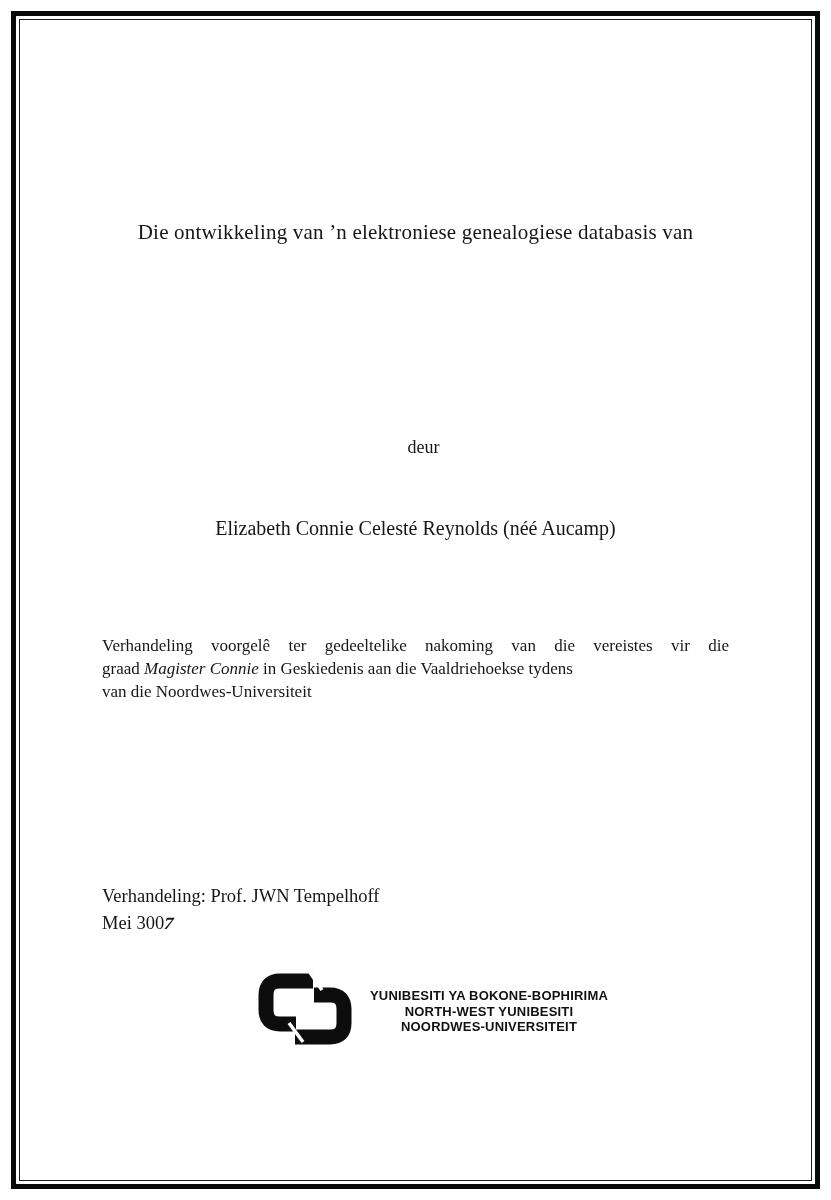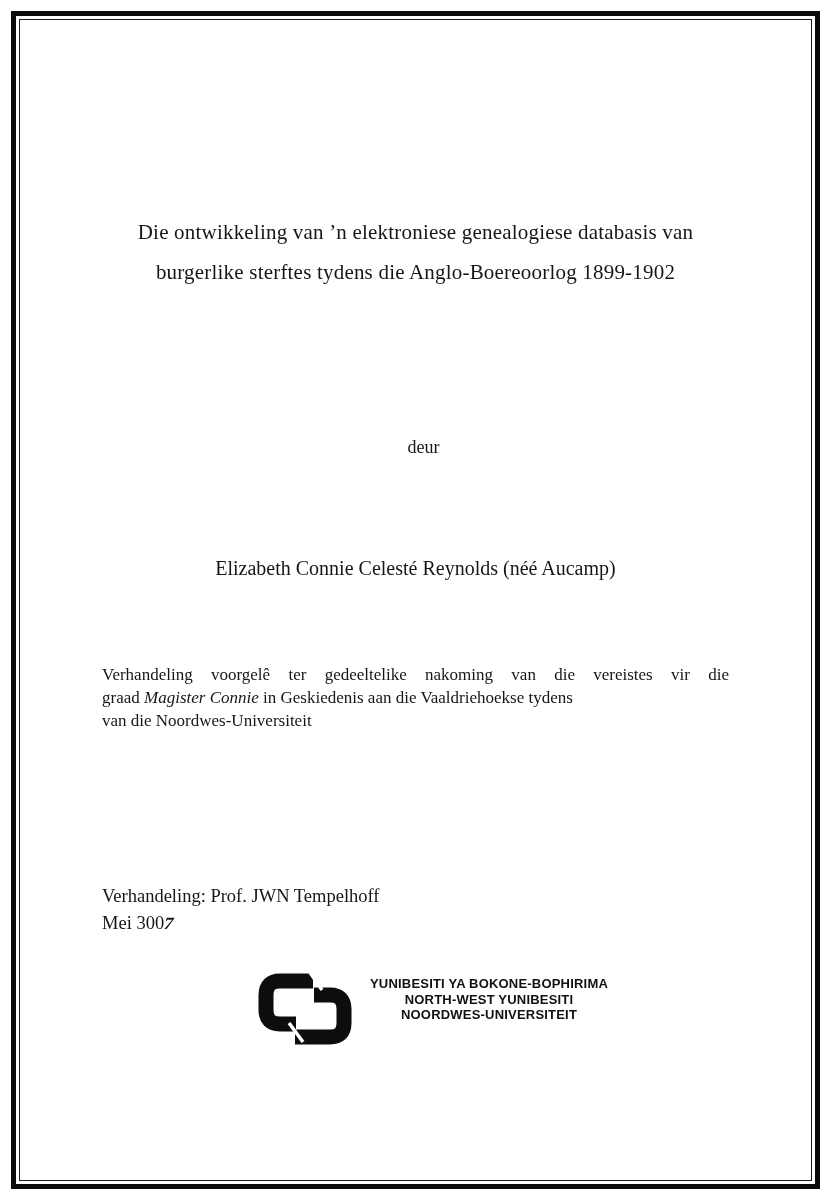--- a/index.html
+++ b/index.html
@@ -35,25 +35,25 @@
 
   .byline{
     position:absolute;top:415px;left:16px;right:0;
     text-align:center;
     font-size:18px;line-height:24px;
   }
 
   .author{
     position:absolute;top:495px;left:0;right:0;
     text-align:center;
-    font-size:20px;line-height:26px;margin-top:40px;
+    font-size:20px;line-height:26px;
   }
 
   .statement{
-    position:absolute;top:643px;left:82px;width:627px;
+    position:absolute;top:614px;left:82px;width:627px;
     font-size:17px;line-height:23px;
   }
   .statement .just{
     text-align:justify;
     text-align-last:justify;
   }
   .statement em{font-style:italic;}
 
   .supervisor-block{
     position:absolute;top:863px;left:82px;
@@ -64,21 +64,21 @@
     transform:skewX(-16deg) scaleY(0.92);
     font-weight:700;
   }
 
   .logo{
     position:absolute;top:951px;left:236px;
     display:flex;align-items:flex-start;
   }
   .logo-mark{display:block;width:98px;height:80px;}
   .logo-text{
-    margin-left:9px;margin-top:5px;
+    margin-left:9px;margin-top:17px;
     width:252px;
     font-family:"Liberation Sans","DejaVu Sans",sans-serif;
     font-weight:700;
     font-size:13px;line-height:15.6px;
     letter-spacing:0.2px;
     text-align:center;
     color:#111;
     white-space:nowrap;
   }
 </style>
@@ -86,21 +86,20 @@
 <body>
 
 <div class="page">
   <div class="outer-frame"></div>
   <div class="inner-frame"></div>
 
   <div class="content">
 
     <h1 class="title">
         <span class="tline">Die ontwikkeling van ’n elektroniese genealogiese databasis van</span>
-        <span class="tline">burgerlike sterftes tydens die Anglo-Boereoorlog 1899-1902</span>
       </h1>
 
     <div class="byline">deur</div>
 
     <div class="author">Elizabeth Connie Celesté Reynolds (néé Aucamp)</div>
 
     <div class="statement">
       <div class="just">Verhandeling voorgelê ter gedeeltelike nakoming van die vereistes vir die</div>
       <div><span>graad </span><em>Magister Connie</em><span> in Geskiedenis aan die Vaaldriehoekse tydens</span></div>
       <div>van die Noordwes-Universiteit</div>

